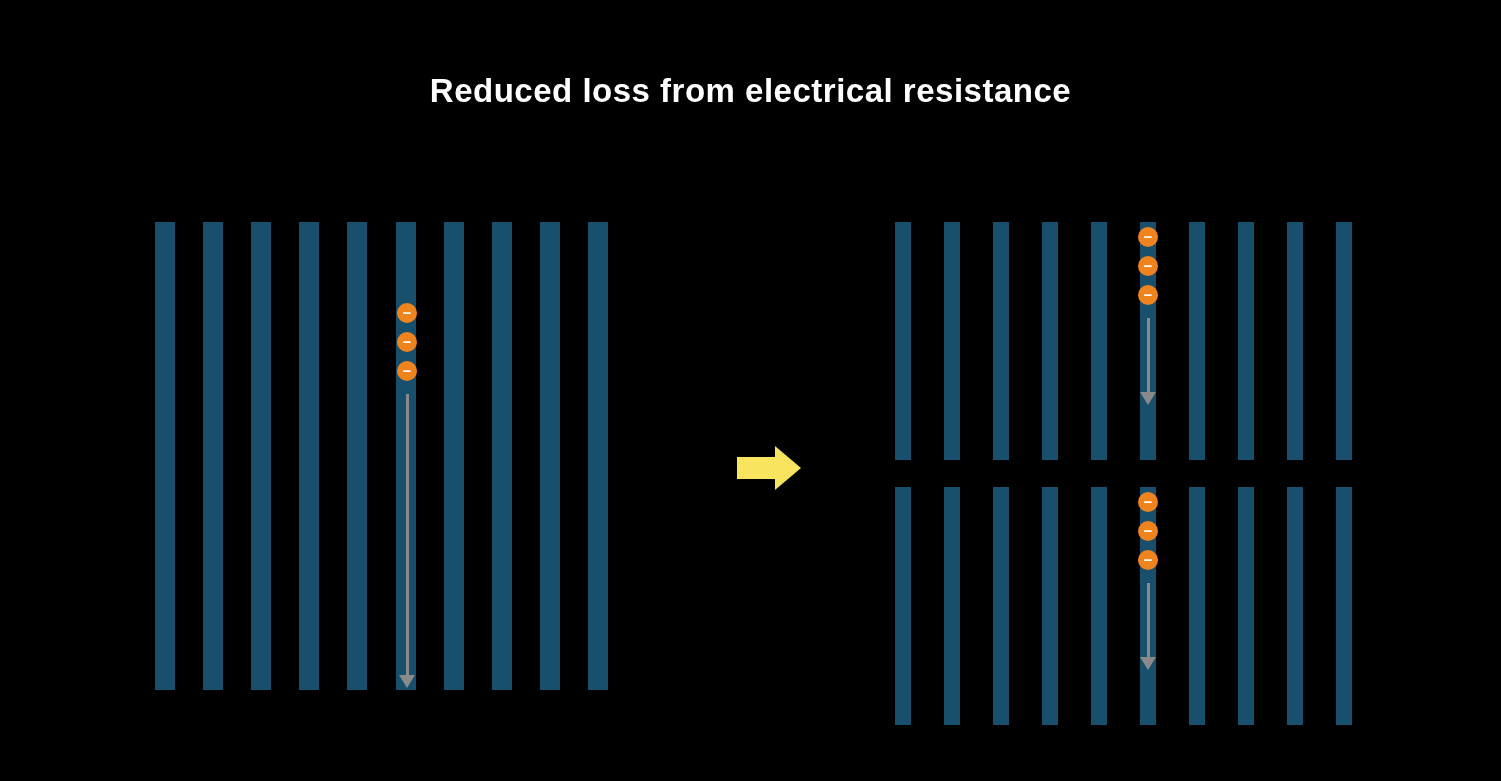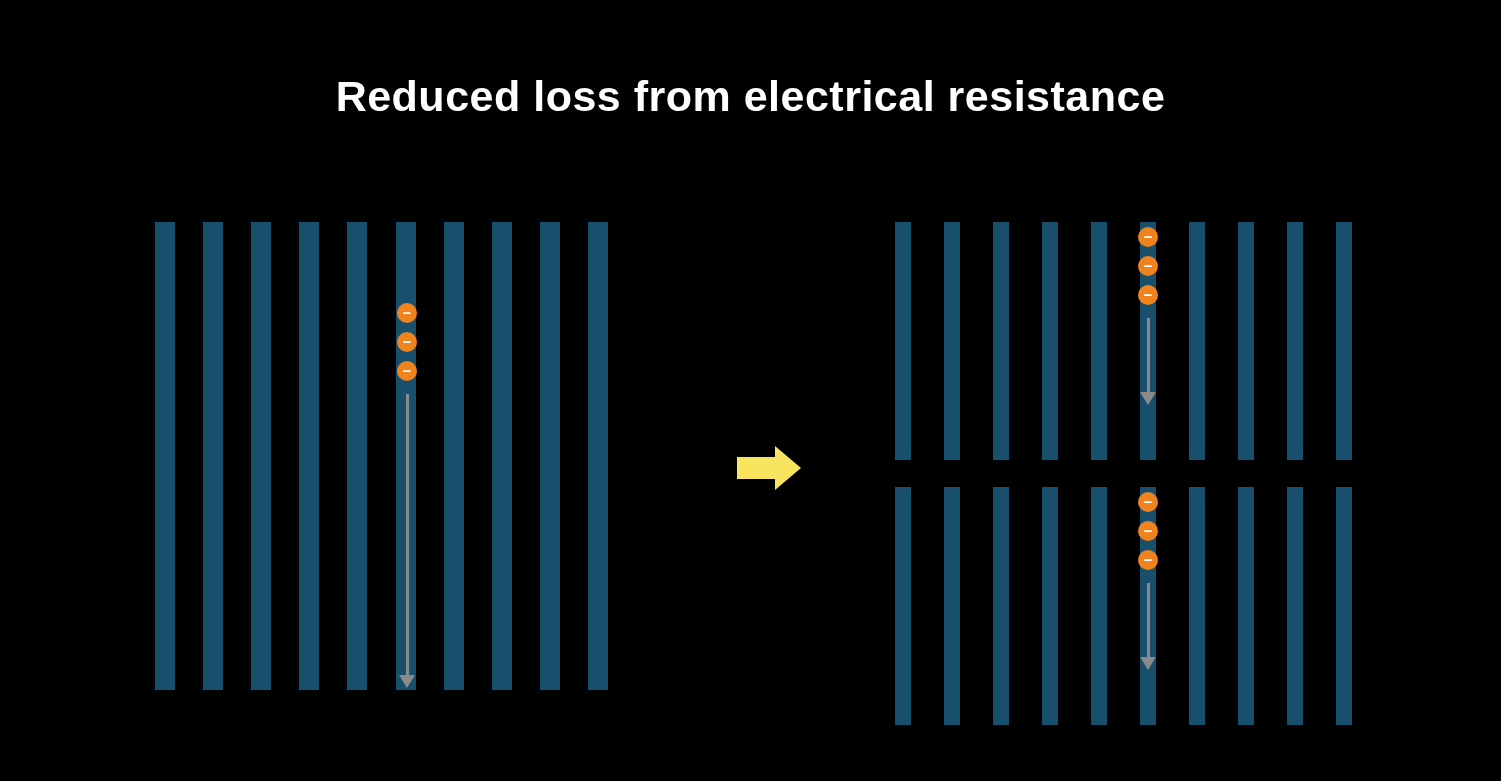--- a/index.html
+++ b/index.html
@@ -16,21 +16,21 @@
     font-family: "Liberation Sans", sans-serif;
   }
   .title {
     position: absolute;
     top: 72px;
     left: 0;
     width: 100%;
     margin: 0;
     text-align: center;
     color: #ffffff;
-    font-size: 43px;
+    font-size: 33px;
     font-weight: bold;
     letter-spacing: 0.5px;
   }
   .panel {
     position: absolute;
   }
   .bars {
     position: absolute;
     inset: 0;
     display: flex;

